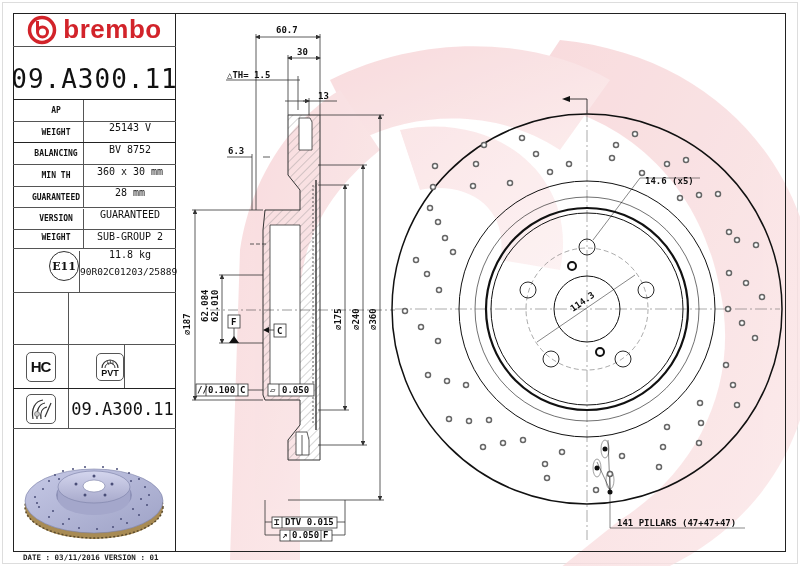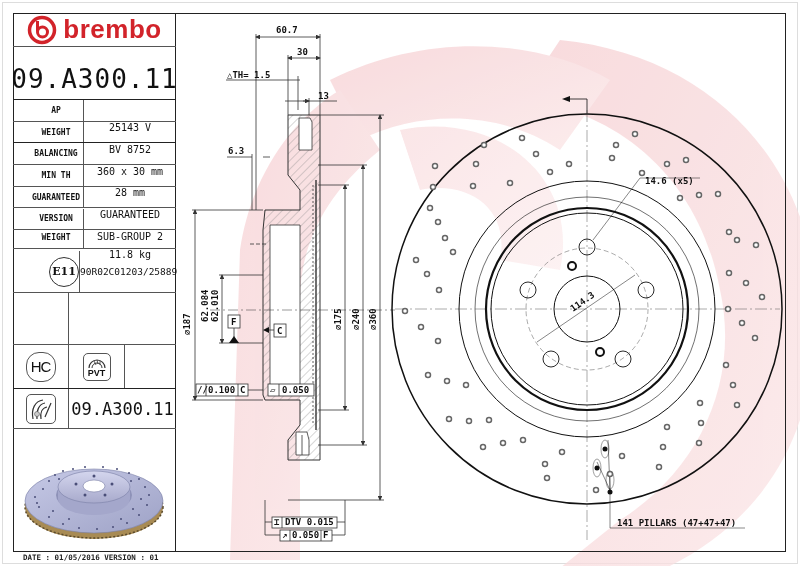--- a/index.html
+++ b/index.html
@@ -10,29 +10,29 @@
   .left-col { position:absolute; left:13px; top:13px; width:163px; height:539px; border-right:1.5px solid #222; box-sizing:border-box; }
   .row { position:absolute; left:0; width:163px; border-bottom:1px solid #555; box-sizing:border-box; }
   .logo-row { top:0; height:34px; display:flex; align-items:center; justify-content:center; gap:6px; border-bottom:1px solid #555; }
   .logo-text { font-family:"Liberation Sans", sans-serif; font-weight:bold; font-size:26px; color:#d2232a; letter-spacing:0.5px; }
   .code-row { top:45px; height:42px; display:flex; align-items:center; justify-content:center; border-bottom:1.5px solid #222; }
   .code-text { font-family:"DejaVu Sans Mono", monospace; font-size:26px; color:#111; letter-spacing:1px; }
   .spec { height:21.7px; display:flex; align-items:center;padding-left:16px; }
   .spec .k { width:55px; border-right:1px solid #555; height:100%; display:flex; align-items:center; justify-content:center; font-family:"DejaVu Sans Mono", monospace; font-size:8px; font-weight:bold; box-sizing:border-box; }
   .spec .v { flex:1; text-align:center; font-family:"DejaVu Sans Mono", monospace; font-size:10px;margin-top:35px; }
   .cert-row { top:238px; height:42px; display:flex; }
-  .cert-row .k { width:55px; border-right:1px solid #555; display:flex; align-items:center; justify-content:center;padding-left:36px; }
+  .cert-row .k { width:55px; border-right:1px solid #555; display:flex; align-items:flex-start; justify-content:center;padding-left:36px; }
   .cert-row .v { flex:1; display:flex; align-items:center; justify-content:center; font-family:"DejaVu Sans Mono", monospace; font-size:9.5px; line-height:13px; }
   .e11 { width:28px; height:28px; border:1px solid #333; border-radius:50%; display:flex; align-items:center; justify-content:center; font-family:"DejaVu Serif", serif; font-weight:bold; font-size:11px; }
   .blank-row { top:280px; height:52px; display:flex; }
   .blank-row .k { width:55px; border-right:1px solid #555; }
   .icons-row { top:332px; height:44px; display:flex; border-bottom:1.5px solid #222; }
   .icons-row .k { width:55px; border-right:1px solid #555; display:flex; align-items:center; justify-content:center; }
-  .icons-row .v { width:55px; border-right:1px solid #555; display:flex; align-items:center; justify-content:center; }
-  .hc { width:28px; height:28px; border:1px solid #555; border-radius:13px; display:flex; align-items:center; justify-content:center; font-family:"Liberation Sans", sans-serif; font-weight:normal; font-size:15px; letter-spacing:-1px; }
+  .icons-row .v { width:55px; border-right:1px solid #555; display:flex; align-items:center; justify-content:flex-end; }
+  .hc { width:28px; height:28px; border:1px solid #555; border-radius:5px; display:flex; align-items:center; justify-content:center; font-family:"Liberation Sans", sans-serif; font-weight:bold; font-size:15px; letter-spacing:-1px; }
   .pvt { width:28px; height:28px; border:1px solid #555; border-radius:5px; display:flex; flex-direction:column; align-items:center; justify-content:flex-end; font-family:"Liberation Sans", sans-serif; font-weight:bold; font-size:9px; padding-bottom:2px; box-sizing:border-box; }
   .code2-row { top:376px; height:40px; display:flex; border-bottom:1px solid #555; }
   .code2-row .k { width:55px; border-right:1px solid #555; display:flex; align-items:center; justify-content:center; }
   .code2-row .v { flex:1; display:flex; align-items:center; justify-content:center; font-family:"DejaVu Sans Mono", monospace; font-size:17px; }
   .disc-icon { width:28px; height:28px; border:1px solid #555; border-radius:5px; }
   .image-row { top:416px; height:123px; border-bottom:none; }
   .footer { position:absolute; left:23px; top:553px; font-family:"DejaVu Sans Mono", monospace; font-size:7.5px; font-weight:bold; color:#222; }
   .drawing { position:absolute; left:176px; top:13px; width:610px; height:539px; }
   .dim { font-family:"DejaVu Sans Mono", monospace; font-size:9px; fill:#111; font-weight:bold; }
 </style>
@@ -199,21 +199,21 @@
           <circle cx="128" cy="70" r="1"></circle>
           <circle cx="46" cy="50" r="1"></circle>
         <circle cx="118" cy="52" r="1"></circle>
           <circle cx="56" cy="90" r="1"></circle>
           <circle cx="108" cy="90" r="1"></circle>
       </g>
     </svg>
   </div>
 </div>
 
-<div class="footer">DATE : 01/05/2016 VERSION : 01</div>
+<div class="footer">DATE : 03/11/2016 VERSION : 01</div>
 
 <svg class="drawing" viewBox="176 13 610 539">
   <defs>
     <pattern id="hatch" width="6" height="6" patternUnits="userSpaceOnUse" patternTransform="rotate(45)">
       <line x1="0" y1="0" x2="0" y2="6" stroke="#888" stroke-width="0.7"></line>
     </pattern>
     <marker id="arr" markerWidth="6" markerHeight="6" refX="5" refY="3" orient="auto">
       <path d="M0,0 L6,3 L0,6 Z" fill="#333"></path>
     </marker>
     <marker id="arrs" markerWidth="6" markerHeight="6" refX="1" refY="3" orient="auto">

